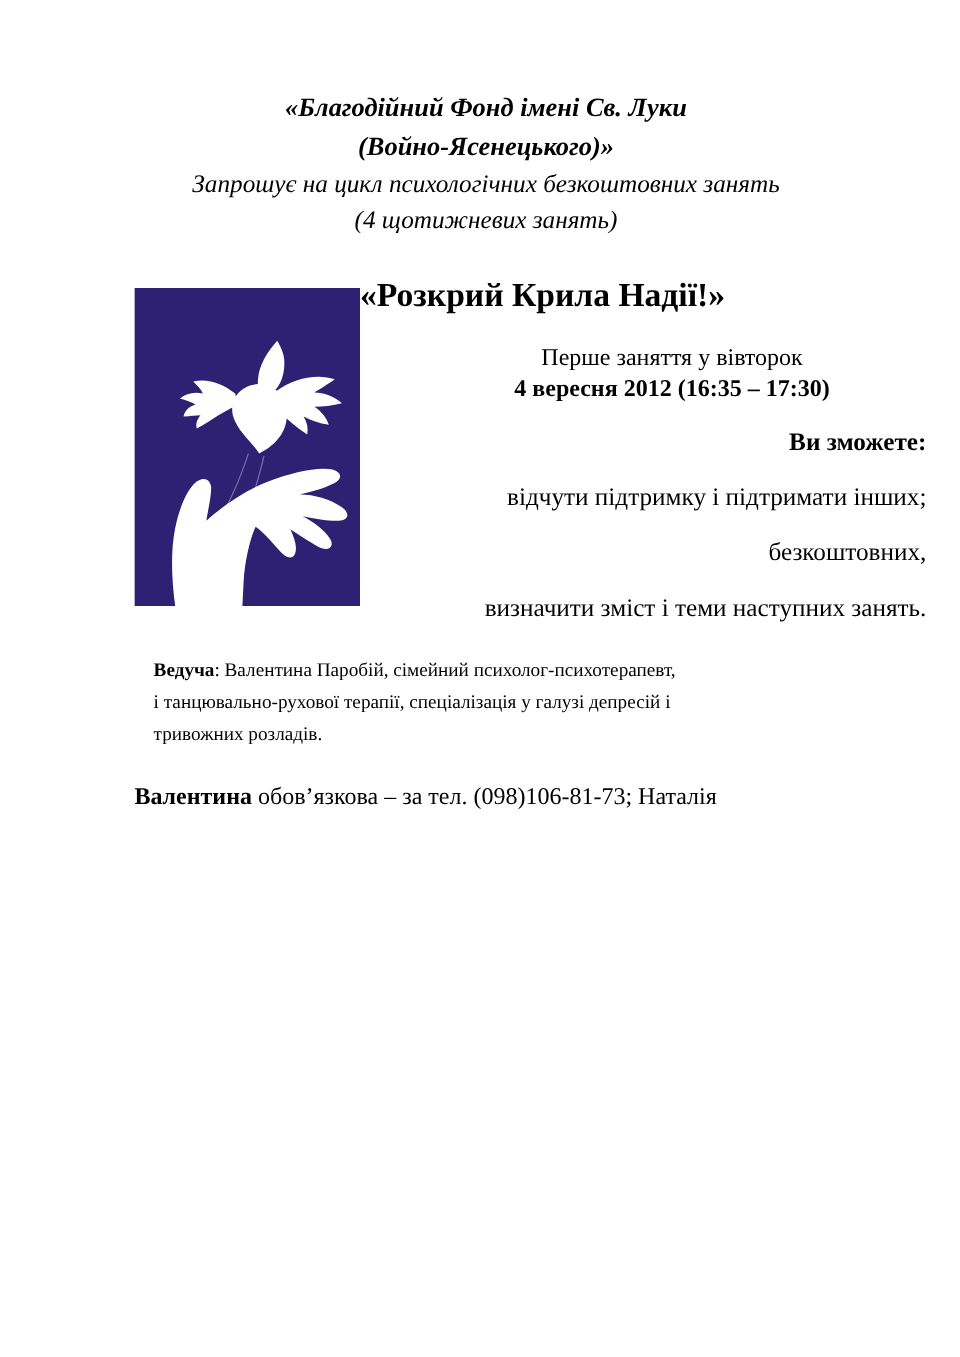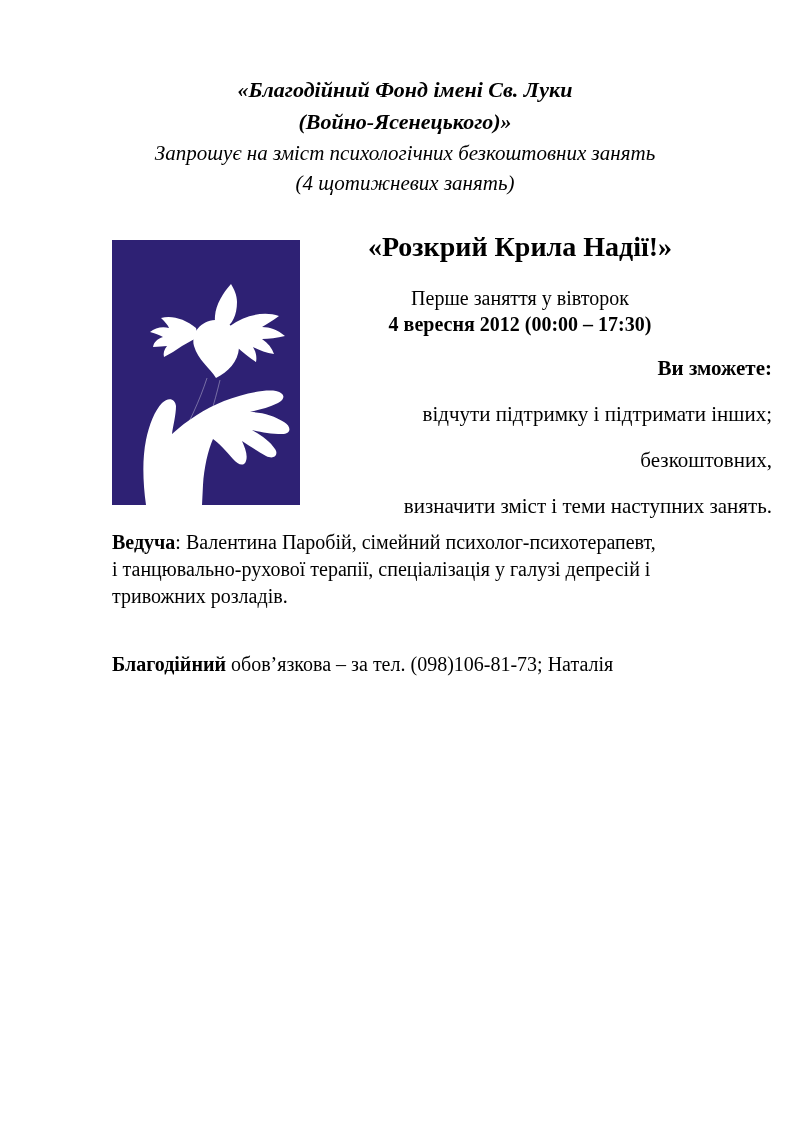--- a/index.html
+++ b/index.html
@@ -44,33 +44,34 @@
   }
   .artwork svg { display: block; }
 
   
   .event-title {
     position: absolute;
     left: 300px;
     top: 231px;
     width: 440px;
     margin: 0;
-    text-align: center;
+    text-align: left;
     font-size: 28px;
     line-height: 32px;
     font-weight: bold;
   }
   .session {
     position: absolute;
     left: 300px;
     top: 285px;
     width: 440px;
     text-align: center;
     font-size: 20px;
     line-height: 26px;
+    padding-left: 40px;
   }
   .session .date-line { font-weight: bold; }
 
   
   .benefits {
     position: absolute;
     left: 302px;
     top: 355px;
     width: 470px;
     font-size: 21px;
@@ -79,22 +80,22 @@
   }
   .benefits-heading { font-weight: bold; }
   .benefit-item { padding-left: 48px; margin-top: 20px; }
 
   
   .presenter {
     position: absolute;
     left: 112px;
     top: 529px;
     width: 650px;
-    margin: 0;
-    font-size: 20px;
+    margin: 16px;
+    font-size: 16px;
     line-height: 27px;
   }
   .presenter .line { display: block; }
 
   
   .registration {
     position: absolute;
     left: 112px;
     top: 651px;
     width: 650px;
@@ -105,21 +106,21 @@
   b { font-weight: bold; }
 </style>
 </head>
 <body>
 
 <div class="page">
 
   <header class="org-header">
     <div class="org-line">«Благодійний Фонд імені Св. Луки</div>
     <div class="org-line">(Войно-Ясенецького)»</div>
-    <div class="invite-line">Запрошує на зміст психологічних безкоштовних занять</div>
+    <div class="invite-line">Запрошує на цикл психологічних безкоштовних занять</div>
     <div class="invite-line">(4 щотижневих занять)</div>
   </header>
 
   <figure class="artwork">
     <svg width="188" height="265" viewBox="0 0 188 265" xmlns="http://www.w3.org/2000/svg">
       <rect x="0" y="0" width="188" height="265" fill="#2e2174"></rect>
 
       <path d="M95,138 C88,160 76,185 66,203" fill="none" stroke="rgba(255,255,255,0.35)" stroke-width="1"></path>
       <path d="M108,140 C102,165 96,183 91,199" fill="none" stroke="rgba(255,255,255,0.35)" stroke-width="1"></path>
       <g fill="#ffffff">
@@ -134,33 +135,33 @@
 
         <path d="M34,265 C31,243 30,220 34,200 C37,185 43,170 50,163 C56,157 63,158 64,166 C64,175 61,186 60,194 C74,181 94,168 112,161 C130,154 152,149 164,151 C173,153 174,159 166,163 C156,168 146,170 138,172 C150,172 163,176 172,182 C180,187 179,194 170,194 C159,194 148,192 140,190 C149,195 158,201 163,209 C167,215 162,220 154,216 C145,211 136,205 130,201 C133,208 136,215 134,221 C132,227 126,225 121,219 C114,211 107,203 101,199 C96,210 92,228 91,245 L90,265 Z"></path>
       </g>
     </svg>
   </figure>
 
   <h1 class="event-title">«Розкрий Крила Надії!»</h1>
 
   <div class="session">
     <div>Перше заняття у вівторок</div>
-    <div class="date-line">4 вересня 2012 (00:00 – 17:30)</div>
+    <div class="date-line">4 вересня 2012 (16:35 – 17:30)</div>
   </div>
 
   <section class="benefits">
     <div class="benefits-heading">Ви зможете:</div>
     <div class="benefit-item">відчути підтримку і підтримати інших;</div>
     <div class="benefit-item">безкоштовних,</div>
     <div class="benefit-item">визначити зміст і теми наступних занять.</div>
   </section>
 
   <p class="presenter">
     <span class="line"><b>Ведуча</b><span>: Валентина Паробій, сімейний психолог-психотерапевт,</span></span>
     <span class="line">і танцювально-рухової терапії, спеціалізація у галузі депресій і</span>
     <span class="line">тривожних розладів.</span>
   </p>
 
   <p class="registration">
-    <b>Благодійний</b><span> обов’язкова – за тел. (098)106-81-73; Наталія</span>
+    <b>Валентина</b><span> обов’язкова – за тел. (098)106-81-73; Наталія</span>
   </p>
 
 </div>
 
 </body></html>

